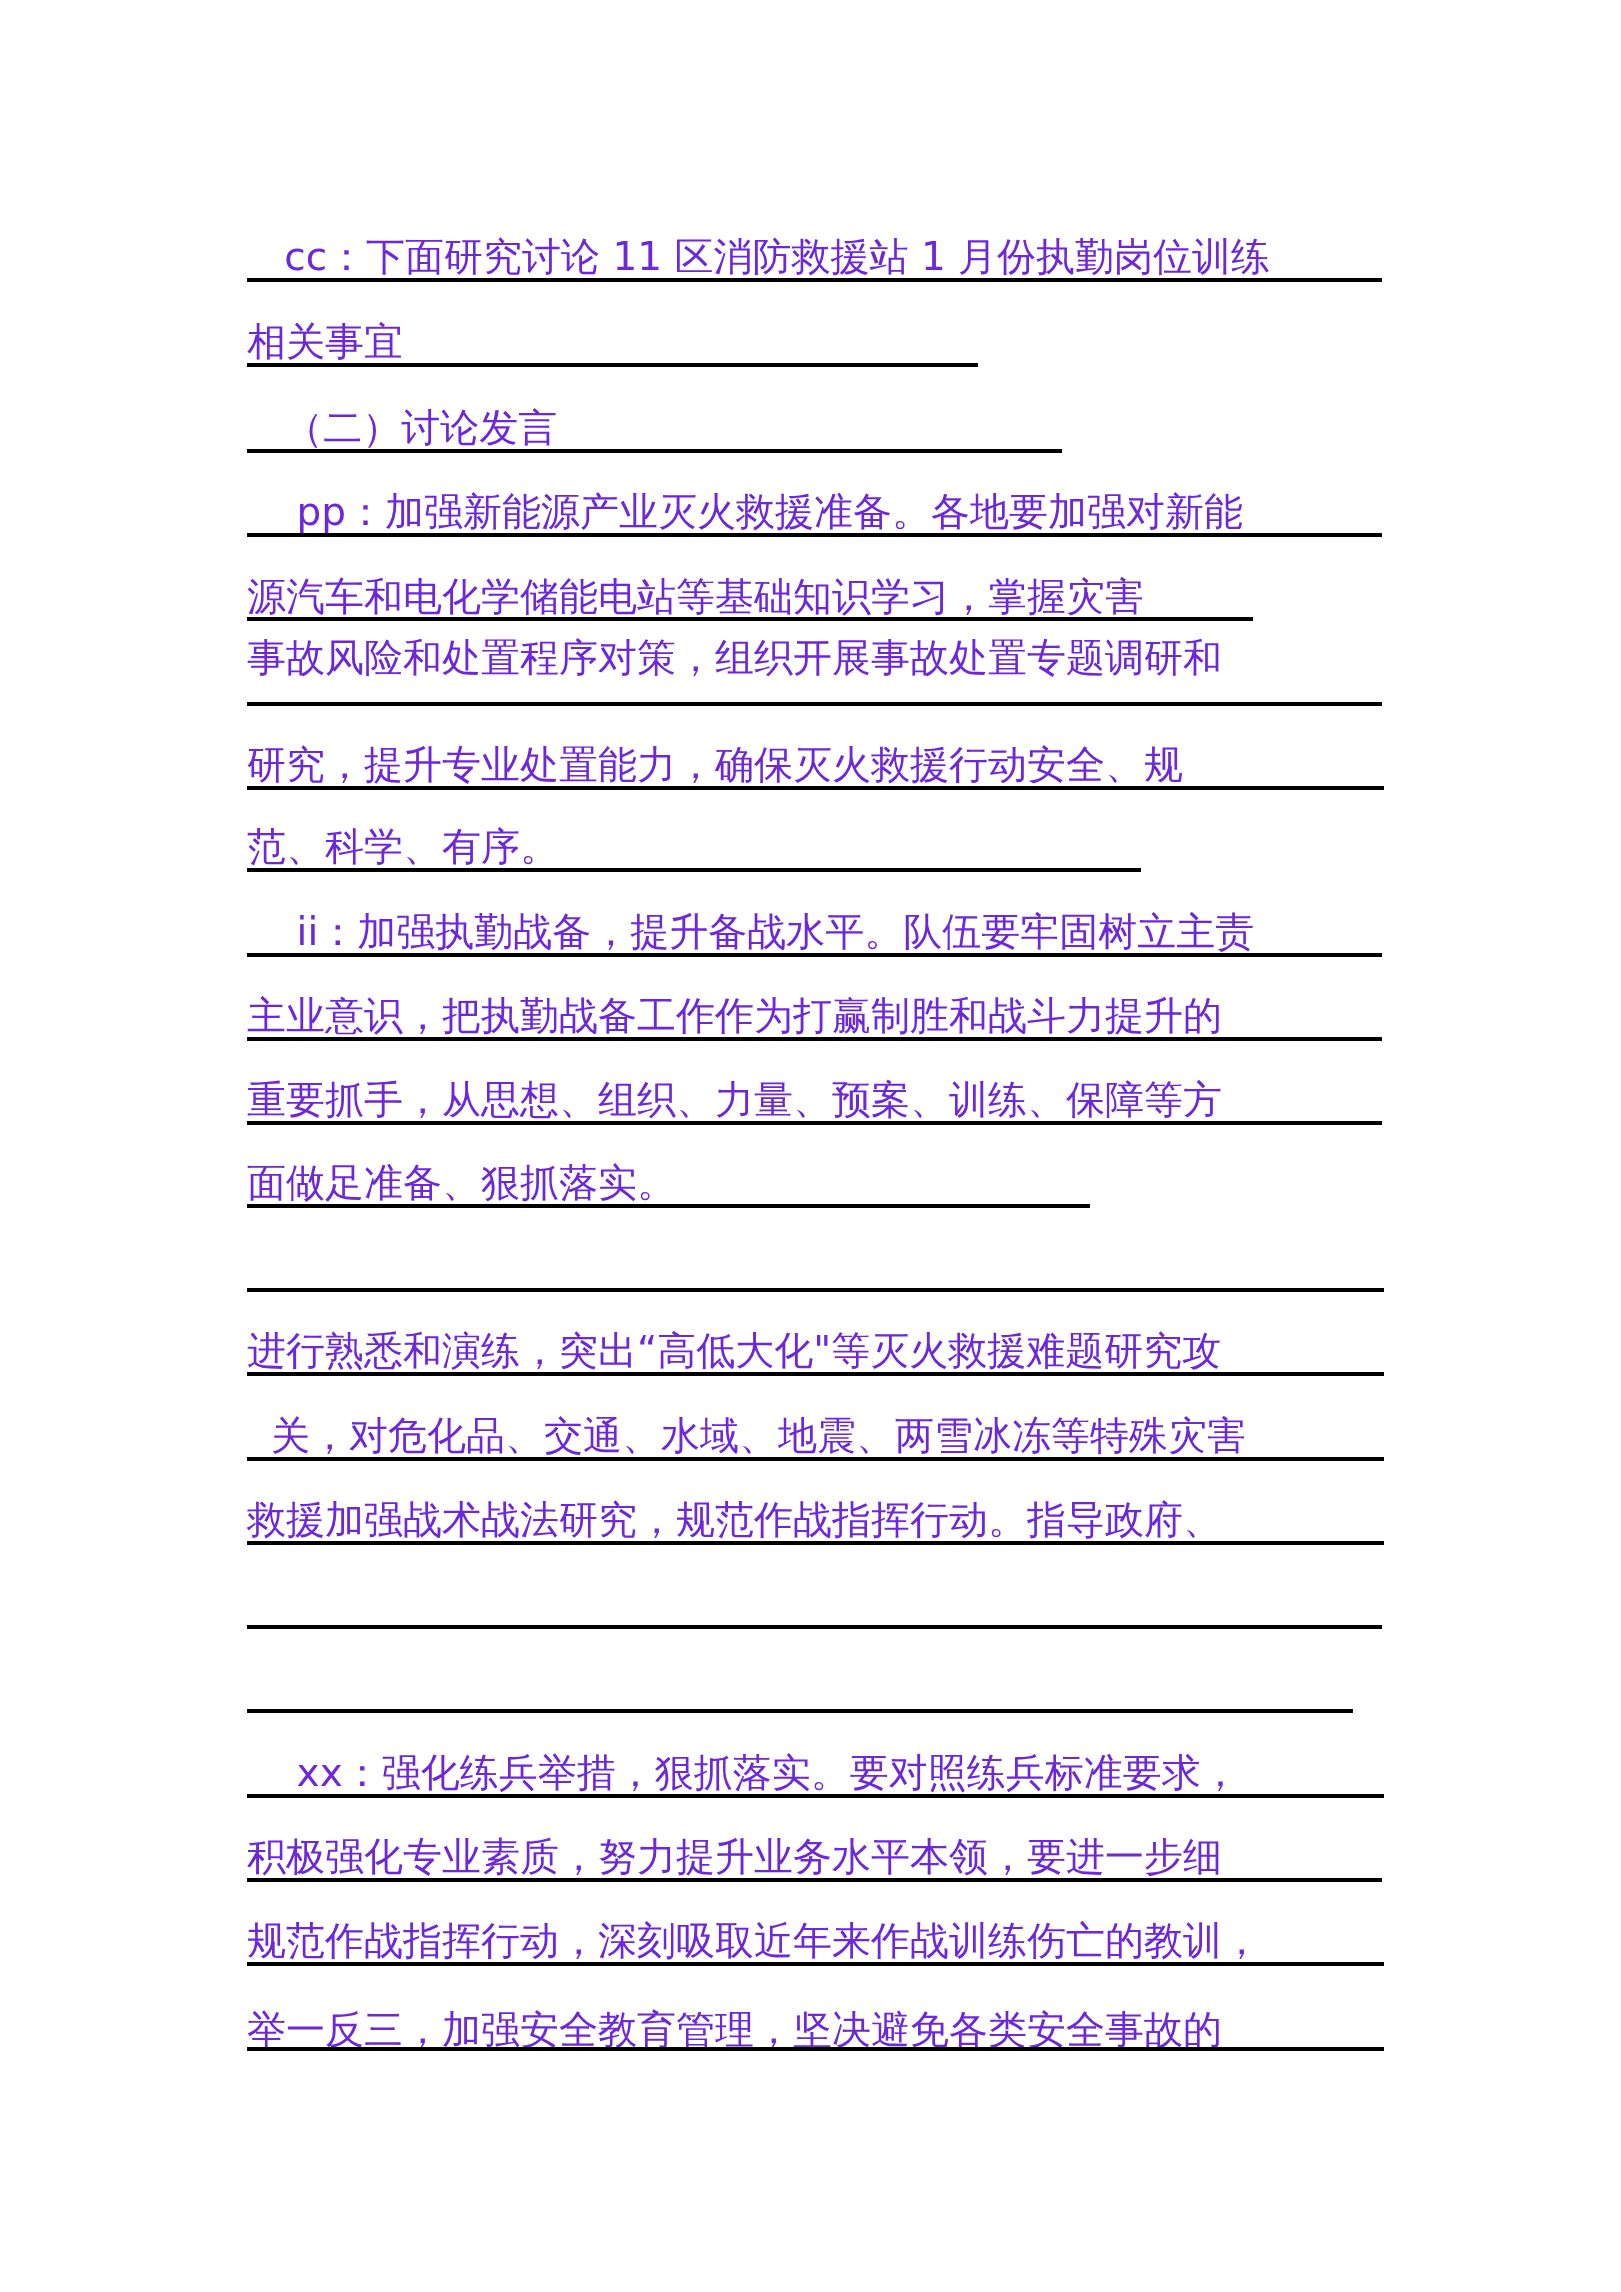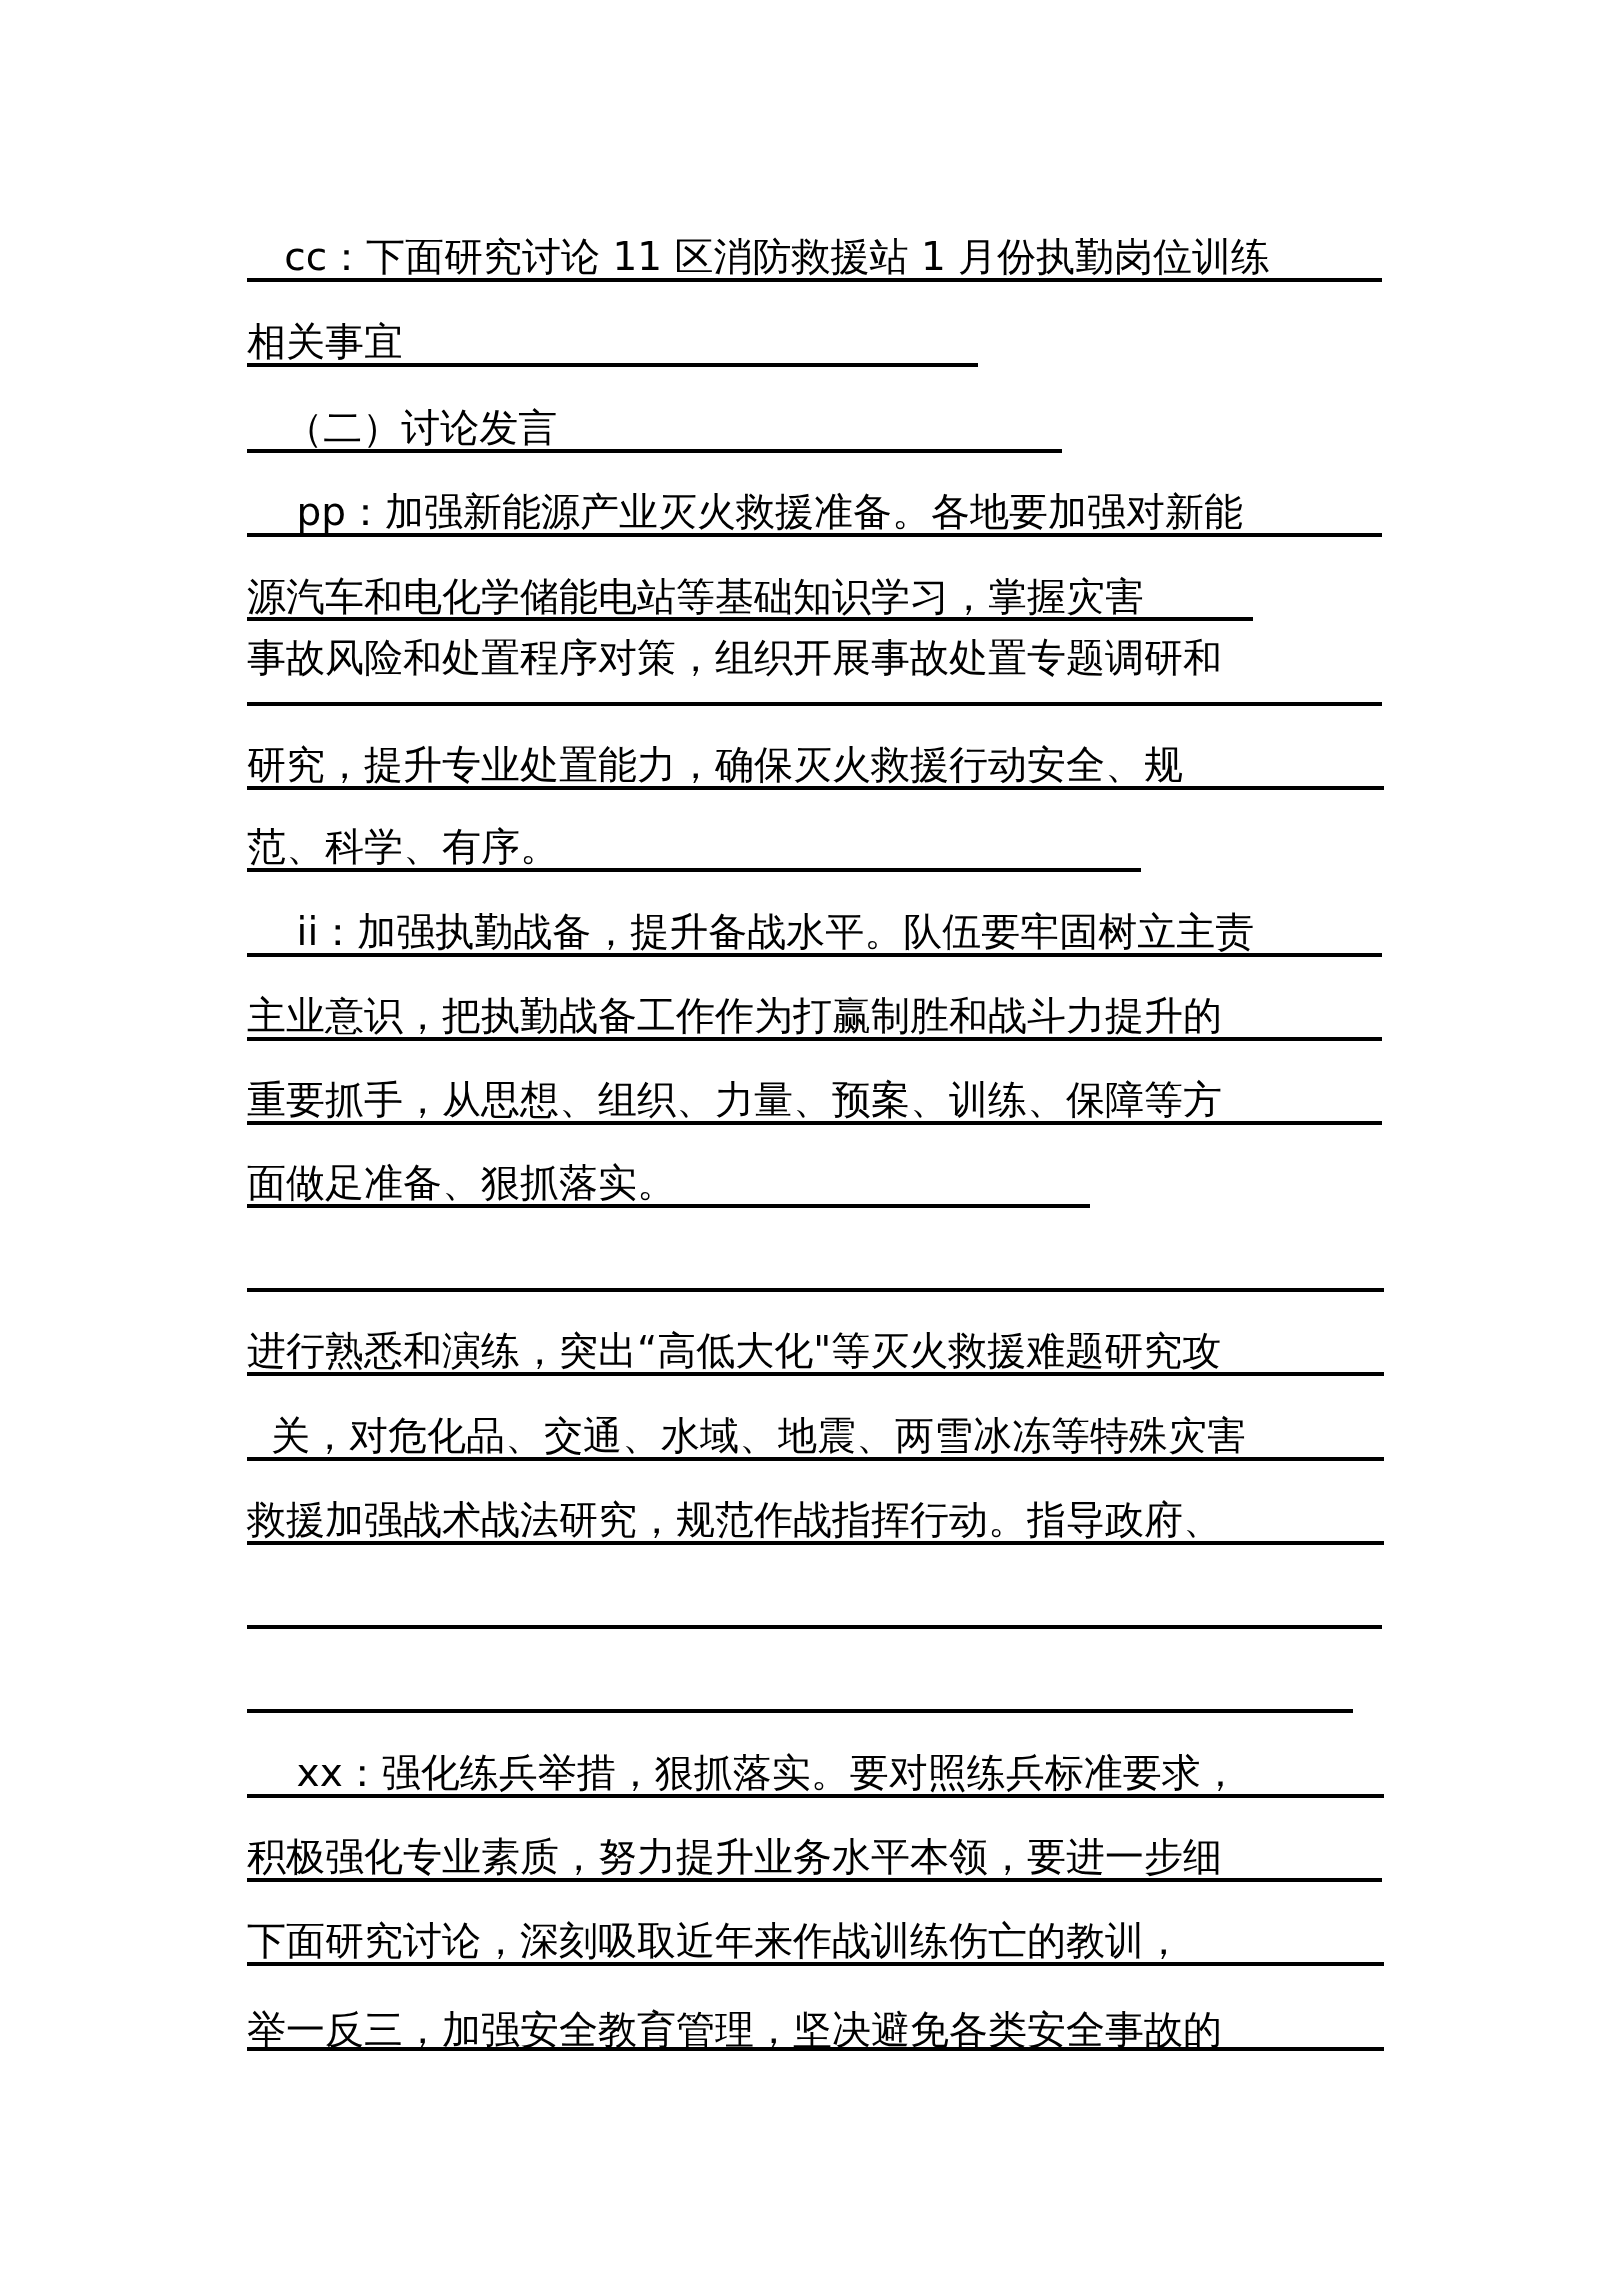--- a/index.html
+++ b/index.html
@@ -1,18 +1,18 @@
 <!DOCTYPE html>
 <html><head>
 <meta charset="utf-8">
 <style>
   html,body{margin:0;padding:0;background:#ffffff;}
   body{width:1621px;height:2293px;position:relative;overflow:hidden;}
   .page{position:absolute;left:0;top:0;width:1621px;height:2293px;background:#fff;}
-  .line{position:absolute;left:247px;height:59px;font-family:"DejaVu Sans","Liberation Sans",sans-serif;font-size:39px;line-height:59px;color:#000000;white-space:pre;}
+  .line{position:absolute;left:247px;height:59px;font-family:"DejaVu Sans","Liberation Sans",sans-serif;font-size:39px;line-height:59px;color:#6d28d9;white-space:pre;}
   .u{position:absolute;left:247px;height:3.9px;background:#000;}
 </style>
 </head>
 <body>
 
 <div class="page" id="page">
     <div class="line" style="top: 227px;">   cc：下面研究讨论 11 区消防救援站 1 月份执勤岗位训练</div>
     <div class="u" style="top: 278px; width: 1135px;"></div>
     <div class="line" style="top: 312px;">相关事宜</div>
     <div class="u" style="top: 363px; width: 731px;"></div>
@@ -42,18 +42,18 @@
     <div class="line" style="top: 1406px; margin-left: 24px;">关，对危化品、交通、水域、地震、两雪冰冻等特殊灾害</div>
     <div class="u" style="top: 1457px; width: 1137px;"></div>
     <div class="line" style="top: 1490px;">救援加强战术战法研究，规范作战指挥行动。指导政府、</div>
     <div class="u" style="top: 1541px; width: 1137px;"></div>
     <div class="u" style="top: 1625px; width: 1135px;"></div>
     <div class="u" style="top: 1709px; width: 1106px;"></div>
     <div class="line" style="top: 1743px;">    xx：强化练兵举措，狠抓落实。要对照练兵标准要求，</div>
     <div class="u" style="top: 1794px; width: 1137px;"></div>
     <div class="line" style="top: 1827px;">积极强化专业素质，努力提升业务水平本领，要进一步细</div>
     <div class="u" style="top: 1878px; width: 1135px;"></div>
-    <div class="line" style="top: 1911px;">下面研究讨论，深刻吸取近年来作战训练伤亡的教训，</div>
+    <div class="line" style="top: 1911px;">规范作战指挥行动，深刻吸取近年来作战训练伤亡的教训，</div>
     <div class="u" style="top: 1962px; width: 1137px;"></div>
     <div class="line" style="top: 1968px; margin-top: 32px;">举一反三，加强安全教育管理，坚决避免各类安全事故的</div>
     <div class="u" style="top: 2047px; width: 1137px;"></div>
   </div>
 
 
 </body></html>

